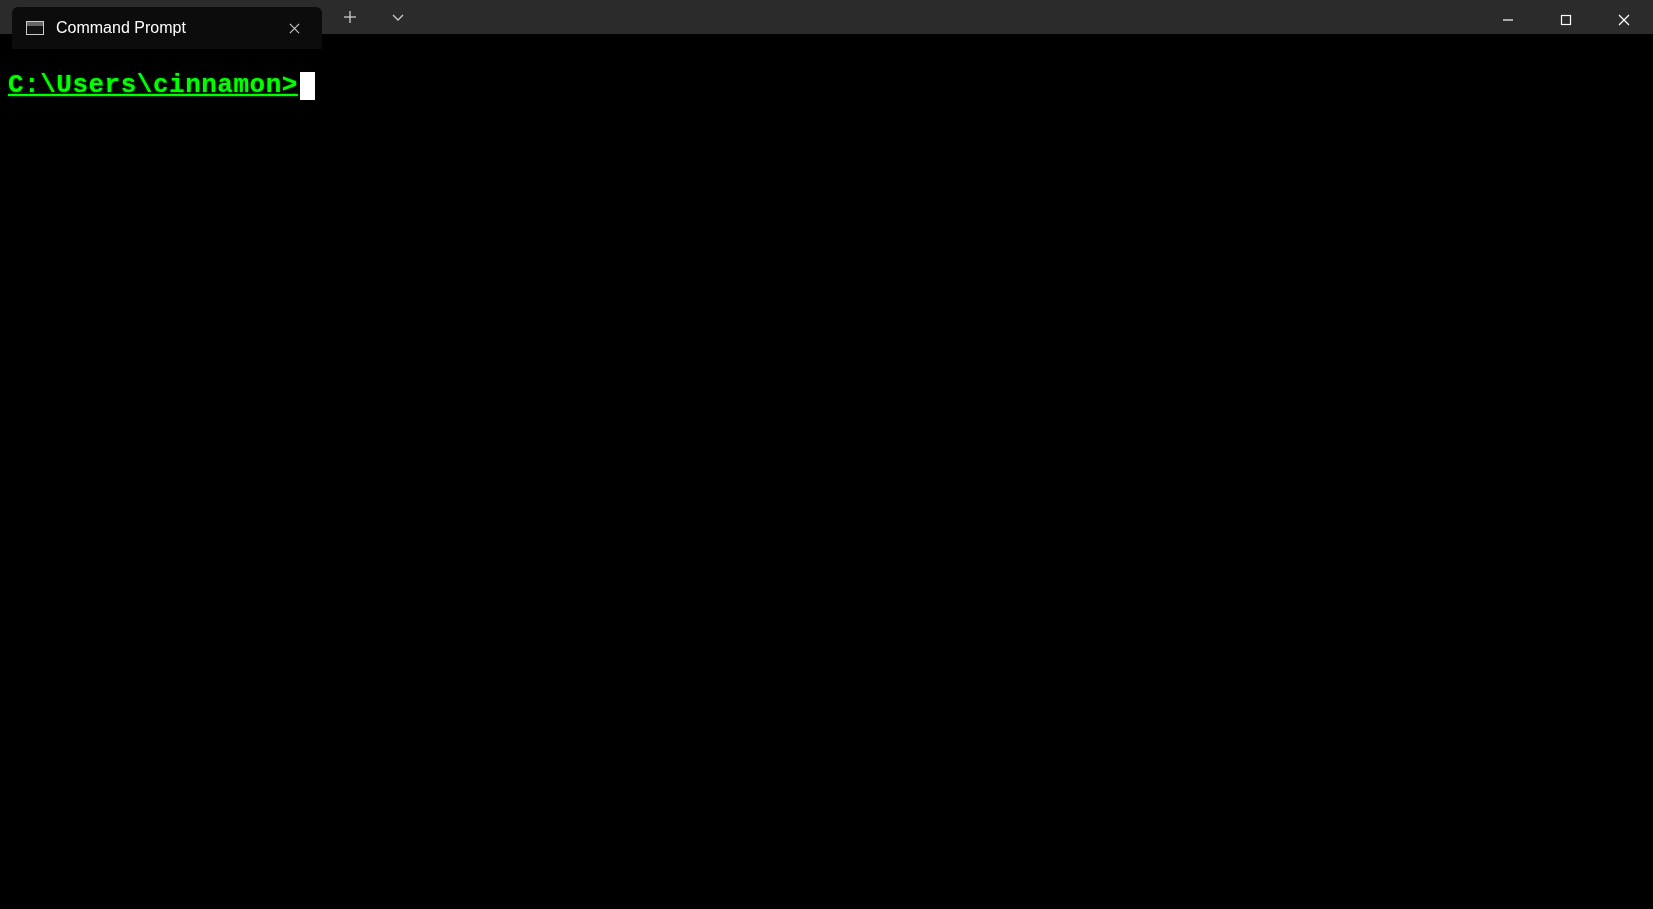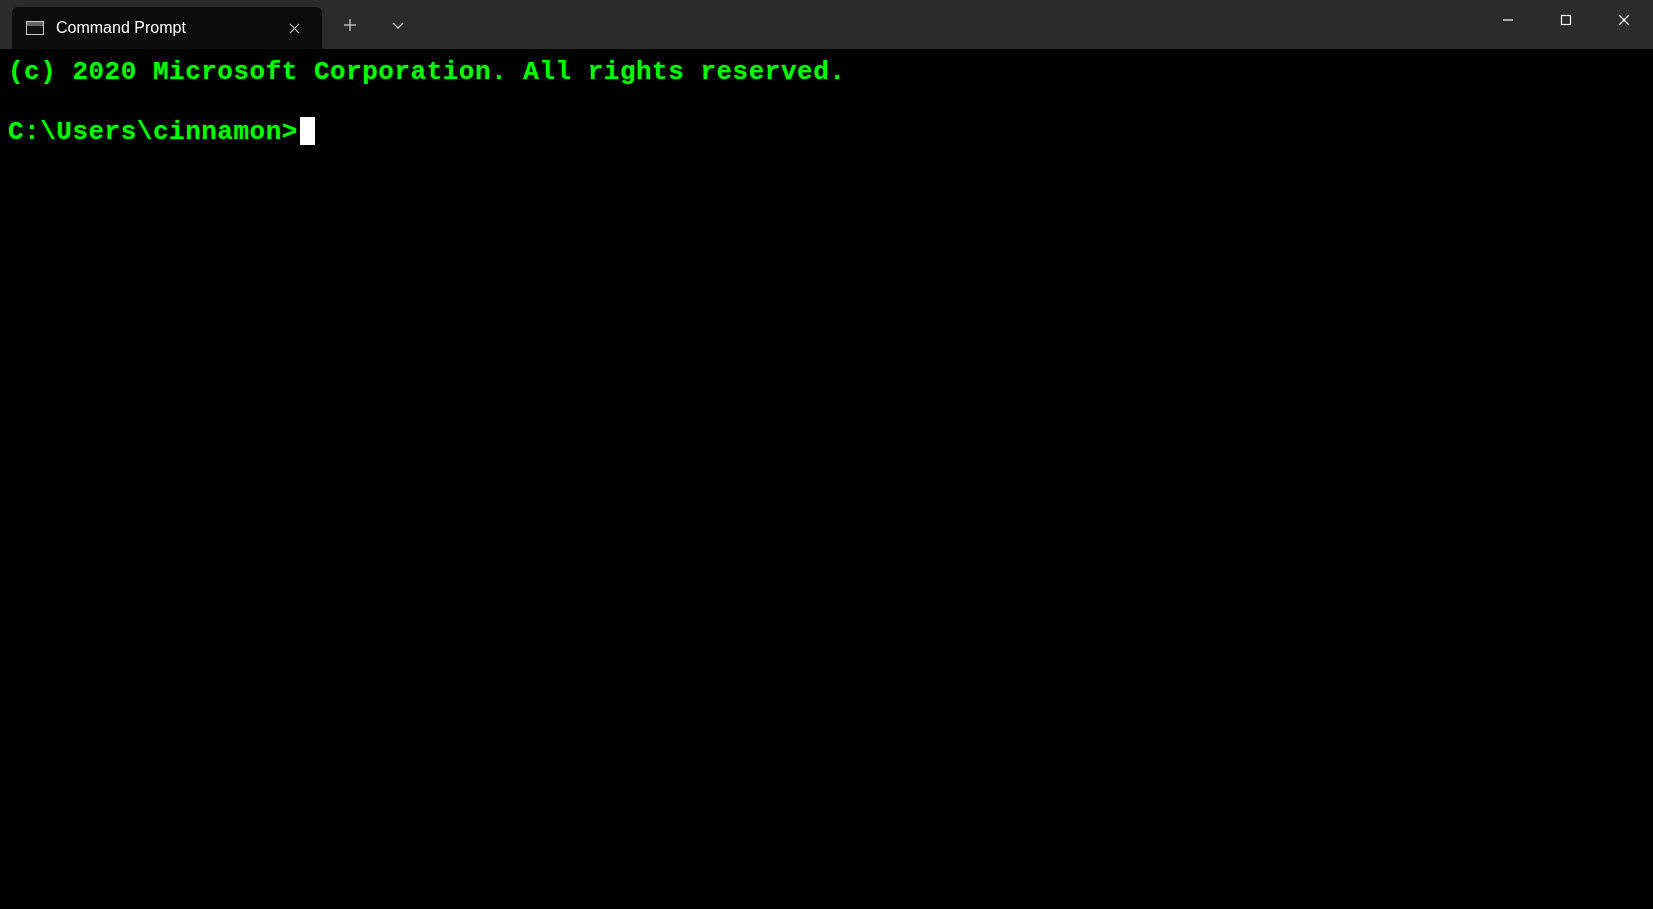--- a/index.html
+++ b/index.html
@@ -8,21 +8,21 @@
       box-sizing: border-box;
     }
     body {
       width: 1653px;
       height: 909px;
       background: #000;
       font-family: 'Segoe UI', Tahoma, sans-serif;
       overflow: hidden;
     }
     .titlebar {
-      height: 49px;
+      height: 34px;
       background: #2b2b2b;
       display: flex;
       align-items: stretch;
       user-select: none;
     }
     .tab {
       display: flex;
       align-items: center;
       background: #0c0c0c;
       padding: 0 14px 0 14px;
@@ -111,21 +111,23 @@
       line-height: 1.22;
       color: #00ff00;
       height: calc(100% - 49px);
       text-shadow: 0 0 2px rgba(0,255,0,0.6);
     }
     .term-line {
       white-space: pre;
     }
     .prompt-line {
       display: flex;
+      align-items: center;
       margin-top: 28px;
+      text-decoration: underline;
     }
     .cursor-block {
       display: inline-block;
       width: 15px;
       height: 28px;
       background: #fff;
       margin-left: 2px;
       vertical-align: middle;
     }
   </style>
@@ -171,18 +173,17 @@
     <div class="win-btn">
       <svg viewBox="0 0 12 12">
         <line x1="1" y1="1" x2="11" y2="11" stroke="currentColor" stroke-width="1.2"></line>
         <line x1="11" y1="1" x2="1" y2="11" stroke="currentColor" stroke-width="1.2"></line>
       </svg>
     </div>
   </div>
 </div>
 
 <div class="terminal">
-  <div class="term-line">(c) 2020 Microsoft Corporation. All rights reserved.</div>
   <div class="prompt-line">
     <span>C:\Users\cinnamon&gt;</span>
       <span class="cursor-block"></span>
   </div>
 </div>
 
 </body></html>

